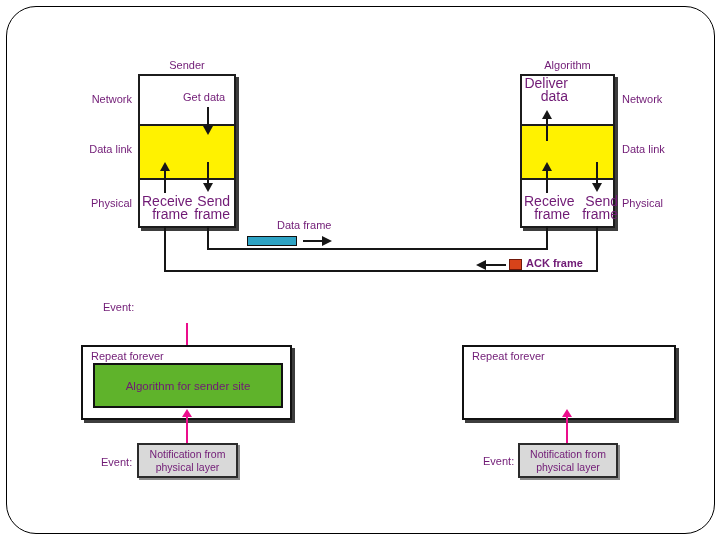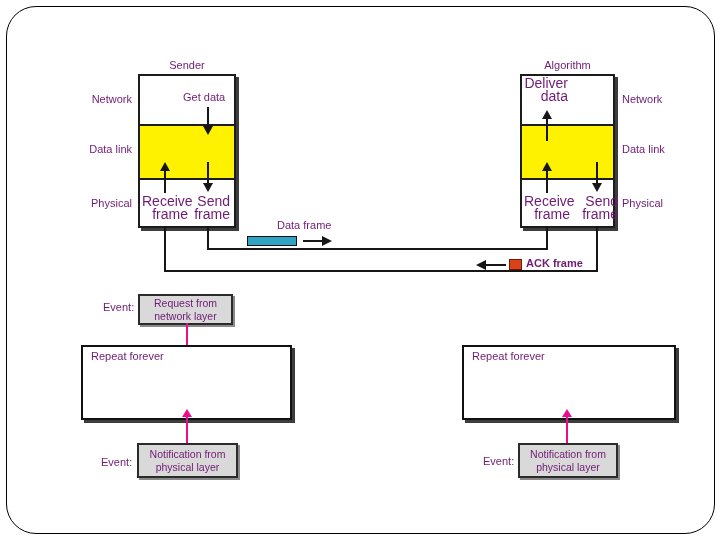--- a/index.html
+++ b/index.html
@@ -108,27 +108,27 @@
   <div class="abs data-frame-rect" style="left:247px;top:236px;width:48px;height:8px;"></div>
   <div class="abs line" style="left:303px;top:240px;width:20px;height:2px;"></div>
   <div class="abs tri right" style="left:322px;top:236px;"></div>
 
   <div class="abs tri left" style="left:476px;top:260px;"></div>
   <div class="abs line" style="left:485px;top:264px;width:21px;height:2px;"></div>
   <div class="abs ack-square" style="left:509px;top:259px;width:11px;height:9px;"></div>
   <div class="abs txt" style="left:526px;top:257px;font-weight:bold;">ACK frame</div>
 
   <div class="abs event-label" style="left:103px;top:301px;">Event:</div>
-  <div class="abs event-box" style="left:138px;top:294px;width:91px;height:27px;">Request from network layer</div>
 
   <div class="abs mline" style="left:186px;top:323px;width:2px;height:33px;"></div>
   <div class="abs tri m-down" style="left:182px;top:355px;"></div>
 
   <div class="abs repeat-box" style="left:81px;top:345px;width:207px;height:71px;"></div>
   <div class="abs repeat-label" style="left:91px;top:350px;">Repeat forever</div>
+  <div class="abs algo-box" style="left:93px;top:363px;width:186px;height:41px;">Algorithm for sender site</div>
 
   <div class="abs tri m-up" style="left:182px;top:409px;"></div>
   <div class="abs mline" style="left:186px;top:415px;width:2px;height:28px;"></div>
 
   <div class="abs event-label" style="left:101px;top:456px;">Event:</div>
   <div class="abs event-box" style="left:137px;top:443px;width:97px;height:31px;">Notification from physical layer</div>
 
   <div class="abs repeat-box" style="left:462px;top:345px;width:210px;height:71px;"></div>
   <div class="abs repeat-label" style="left:472px;top:350px;">Repeat forever</div>
 

